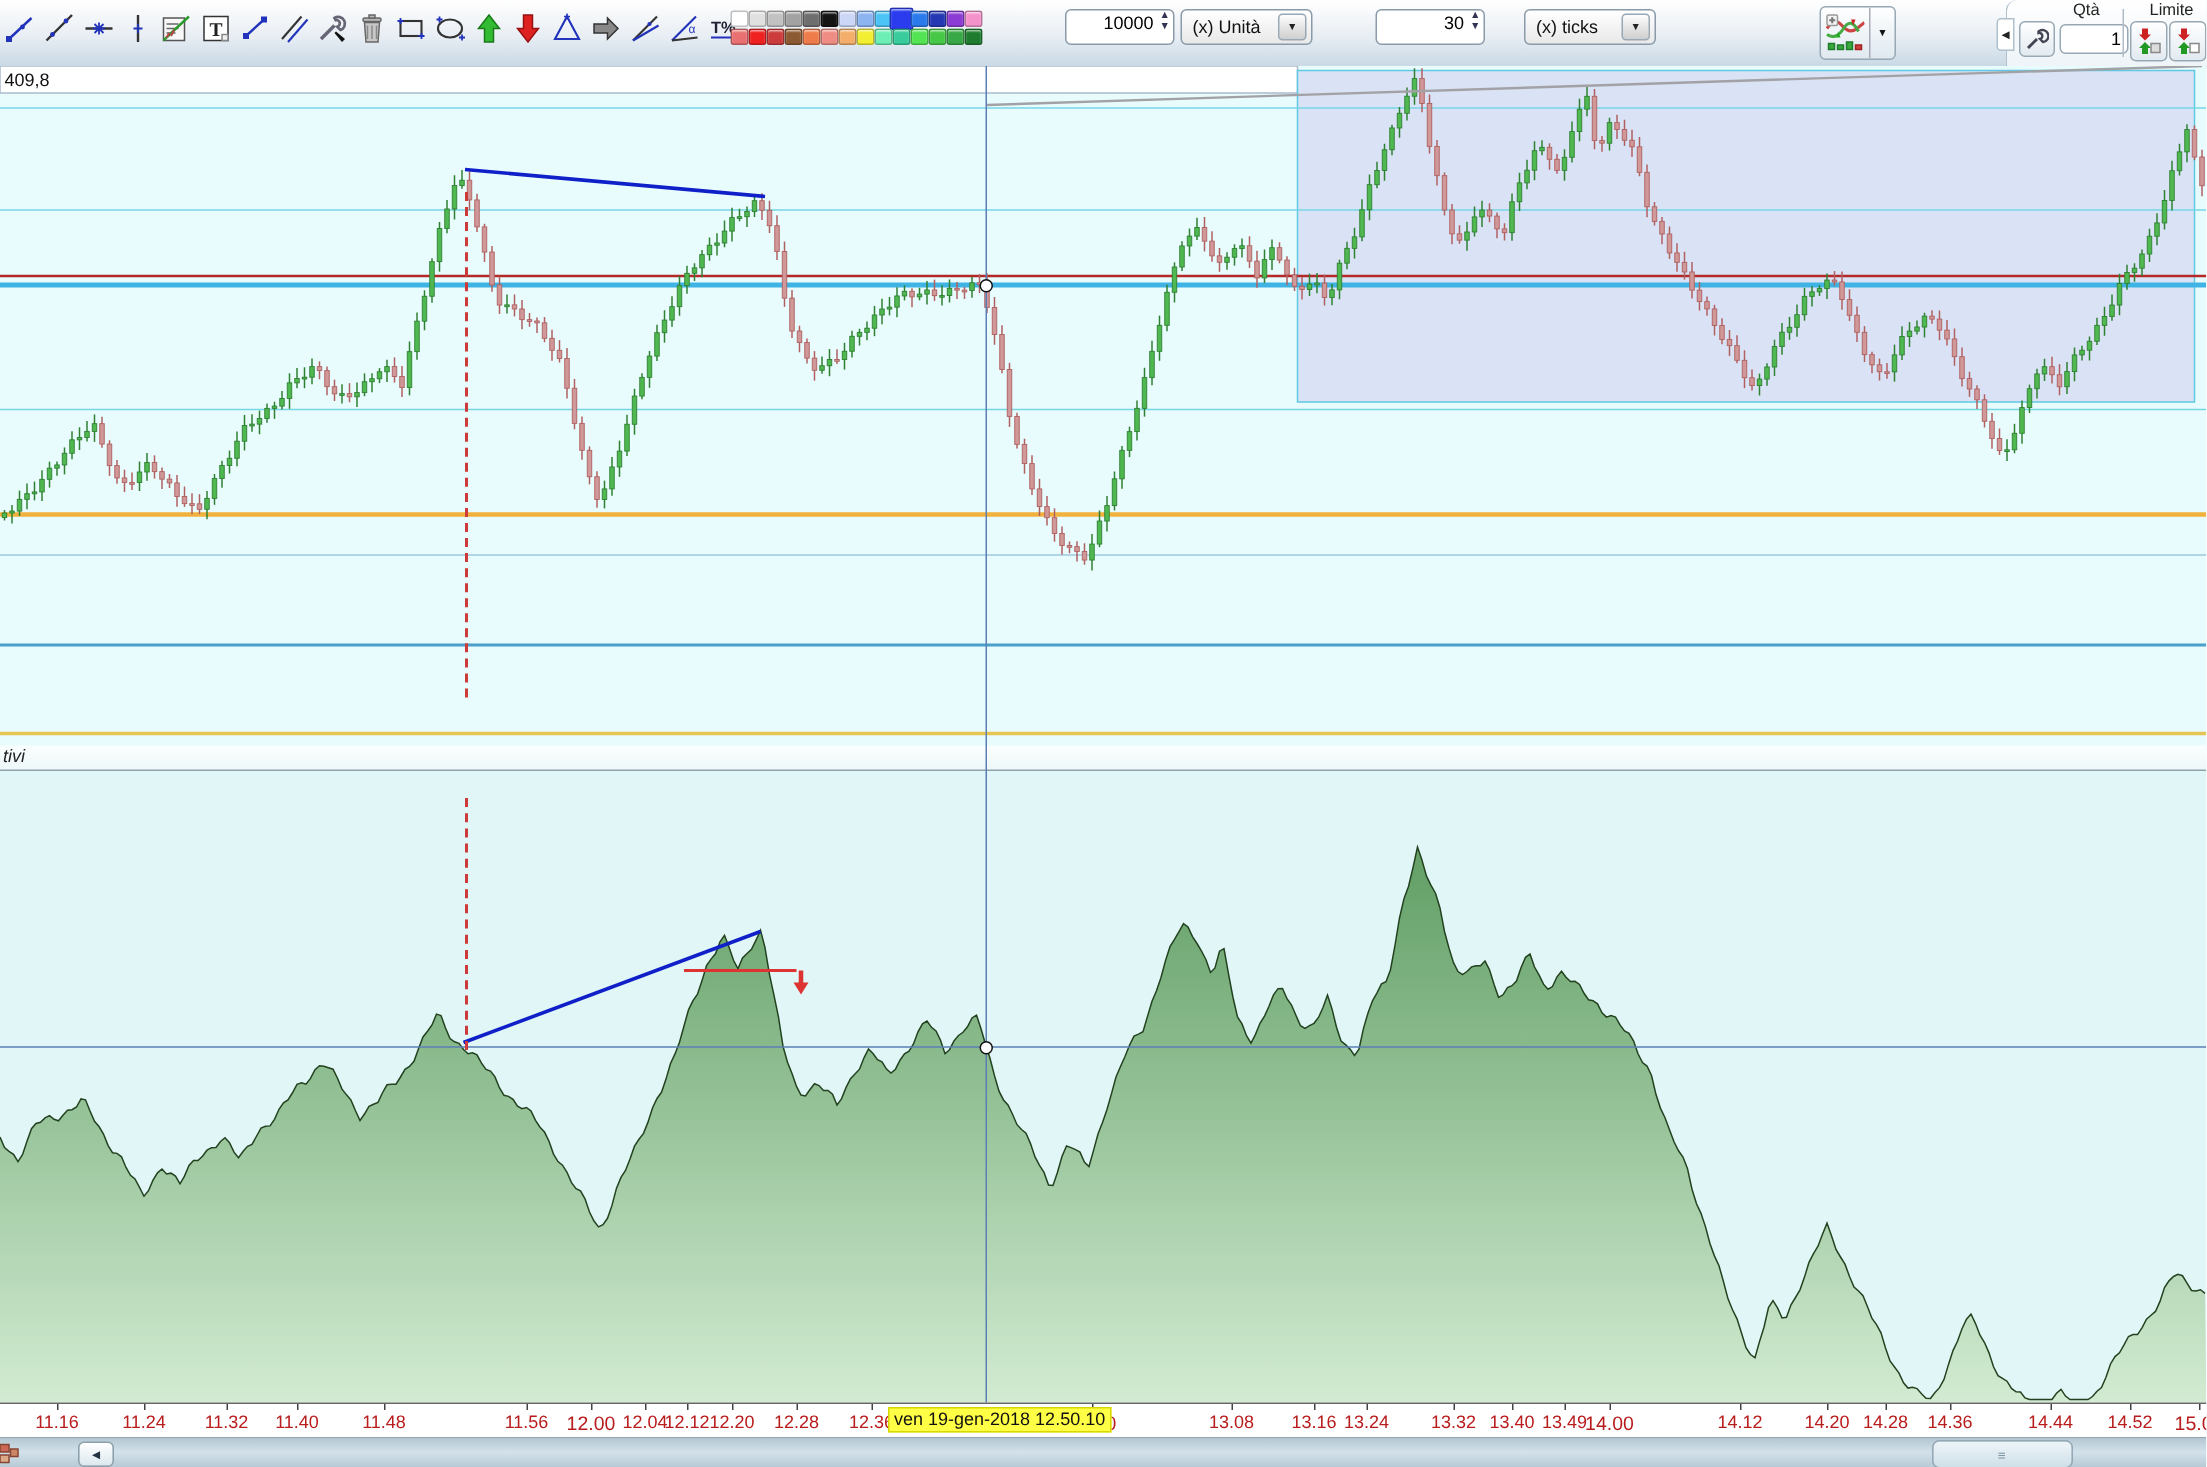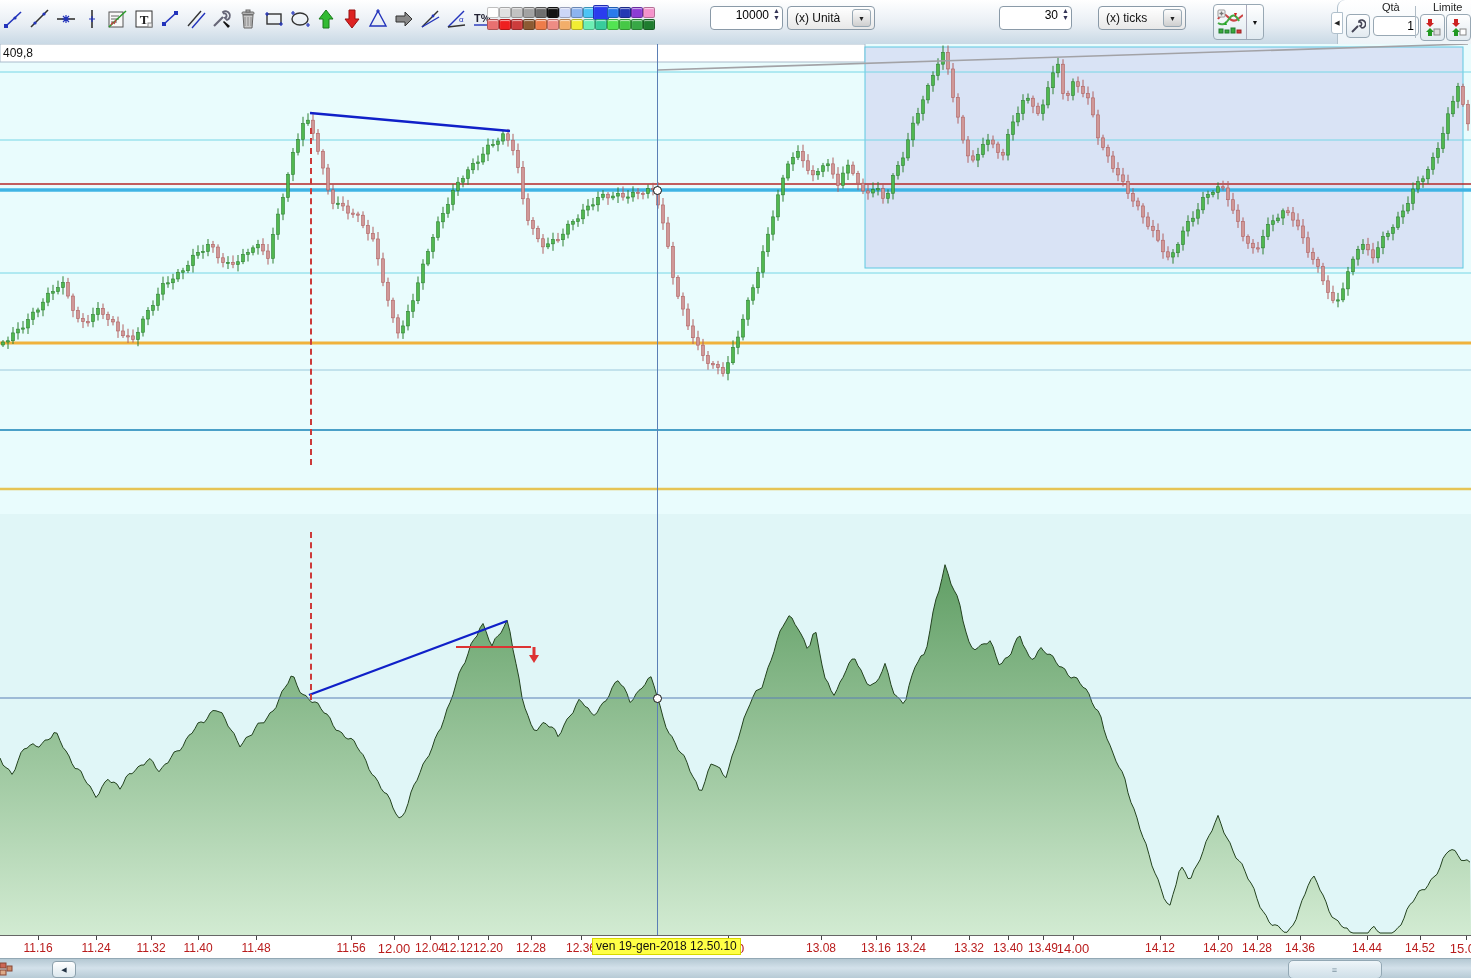--- a/index.html
+++ b/index.html
@@ -232,21 +232,21 @@
             <span>▲</span>
             <span>▼</span>
           </div>
       </div>
       <div class="dropdown" style="width:76px;">
         <span>(x) Unità</span>
         <span class="dd-btn">▼</span>
       </div>
     </div>
 
-    <div class="spin-group" style="left:999px;gap:26px;">
+    <div class="spin-group" style="left:917px;gap:26px;">
       <div class="spin-box">
         <input value="30" style="">
         <div class="spin-arrows">
             <span>▲</span>
             <span>▼</span>
           </div>
       </div>
       <div class="dropdown" style="width:76px;">
         <span>(x) ticks</span>
         <span class="dd-btn">▼</span>
@@ -905,20 +905,23 @@
         <rect x="1456.5" y="42.39258558362687" width="3" height="14.847131774061097" fill="#50b850" stroke="#2e8032" stroke-width="0.6"></rect>
         <line x1="1463" y1="39.69607784197672" x2="1463" y2="62.797254613068716" stroke="#b06060" stroke-width="1"></line>
         <rect x="1461.5" y="42.39258558362687" width="3" height="18.262884374131872" fill="#d09898" stroke="#b06060" stroke-width="0.6"></rect>
         <line x1="1468" y1="55.90971206241872" x2="1468" y2="86.75934076513965" stroke="#b06060" stroke-width="1"></line>
         <rect x="1466.5" y="60.65546995775874" width="3" height="19.165808860959245" fill="#d09898" stroke="#b06060" stroke-width="0.6"></rect>
       </g>
       <line x1="658" y1="26" x2="1468" y2="0" stroke="#a2a2a6" stroke-width="1.6"></line>
       <line x1="310" y1="69" x2="510" y2="87" stroke="#1020c8" stroke-width="2.4"></line>
     </svg>
 
+  <div id="panel-strip">
+    <span>tivi</span>
+  </div>
   <div id="collapse-btn">◀</div>
 
   <svg id="bottom-chart" width="1471" height="421">
       <rect x="0" y="0" width="1471" height="421" fill="#e0f6f7"></rect>
       <defs>
         <linearGradient id="areaGrad" x1="0" y1="0" x2="0" y2="1">
           <stop offset="5%" stop-color="#66a26a"></stop>
           <stop offset="100%" stop-color="#d2ebd2"></stop>
         </linearGradient>
       </defs>

